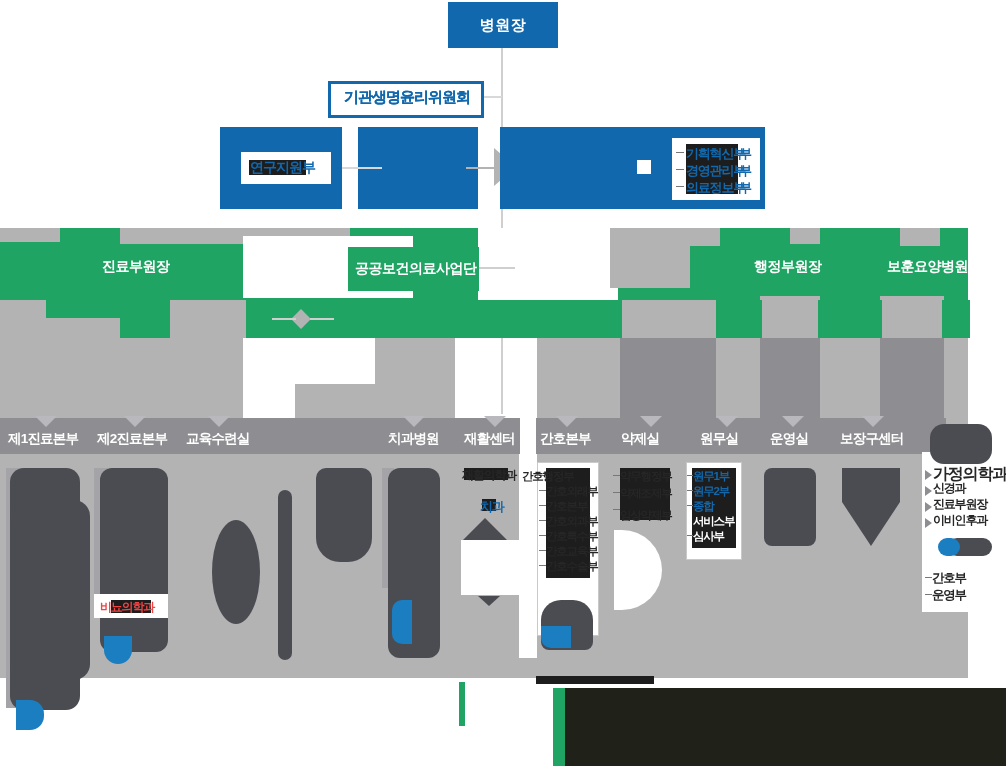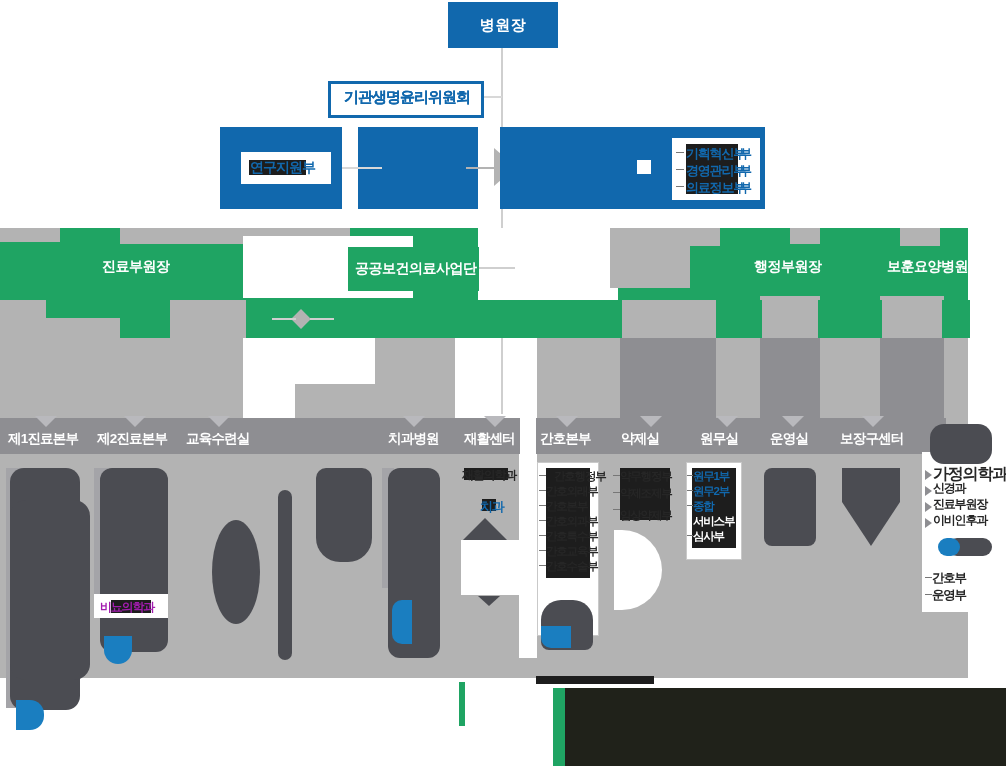--- a/index.html
+++ b/index.html
@@ -67,21 +67,21 @@
   .blob-sh{position:absolute;background:#a4a4a8;}
   .blue-blob{position:absolute;background:#1a7ec0;}
 
   
   .panel{position:absolute;background:#ffffff;border:1px solid #c9c9c9;}
   .list-item{
     position:absolute;white-space:nowrap;font-weight:bold;
     font-size:11.5px;letter-spacing:-1.2px;
   }
   .li-blue{color:#1168ad;}
-  .li-black{color:#a21caf;}
+  .li-black{color:#ef4444;}
   .li-dark{color:#262626;}
   .li-white{color:#ffffff;}
   .dash{position:absolute;background:#777;height:1px;}
 
   .arrow-down{
     position:absolute;width:0;height:0;
     border-left:11px solid transparent;border-right:11px solid transparent;
     border-top:11px solid #b9b9bd;
   }
   .arrow-up{
@@ -262,21 +262,21 @@
   <div class="blackbar" style="left:546px;top:468px;width:44px;height:110px;"></div>
 
   <div class="dash" style="left:539px;top:475px;width:7px;"></div>
   <div class="dash" style="left:539px;top:490px;width:7px;"></div>
   <div class="dash" style="left:539px;top:505px;width:7px;"></div>
   <div class="dash" style="left:539px;top:520px;width:7px;"></div>
   <div class="dash" style="left:539px;top:535px;width:7px;"></div>
   <div class="dash" style="left:539px;top:550px;width:7px;"></div>
   <div class="dash" style="left:539px;top:565px;width:7px;"></div>
 
-  <div class="list-item li-dark" style="left:554px;top:469px;">간호행정부</div>
+  <div class="list-item li-dark" style="left:522px;top:469px;">간호행정부</div>
   <div class="list-item li-dark" style="left:546px;top:484px;">간호외래부</div>
   <div class="list-item li-dark" style="left:546px;top:499px;">간호본부</div>
   <div class="list-item li-dark" style="left:546px;top:514px;">간호외과부</div>
   <div class="list-item li-dark" style="left:546px;top:529px;">간호특수부</div>
   <div class="list-item li-dark" style="left:546px;top:544px;text-align:right;">간호교육부</div>
   <div class="list-item li-dark" style="left:546px;top:559px;">간호수술부</div>
 
   <div class="blob" style="left:541px;top:600px;width:52px;height:50px;border-radius:20px 20px 8px 8px;"></div>
   <div class="blue-blob" style="left:541px;top:626px;width:30px;height:22px;border-radius:0 0 0 10px;"></div>
 

